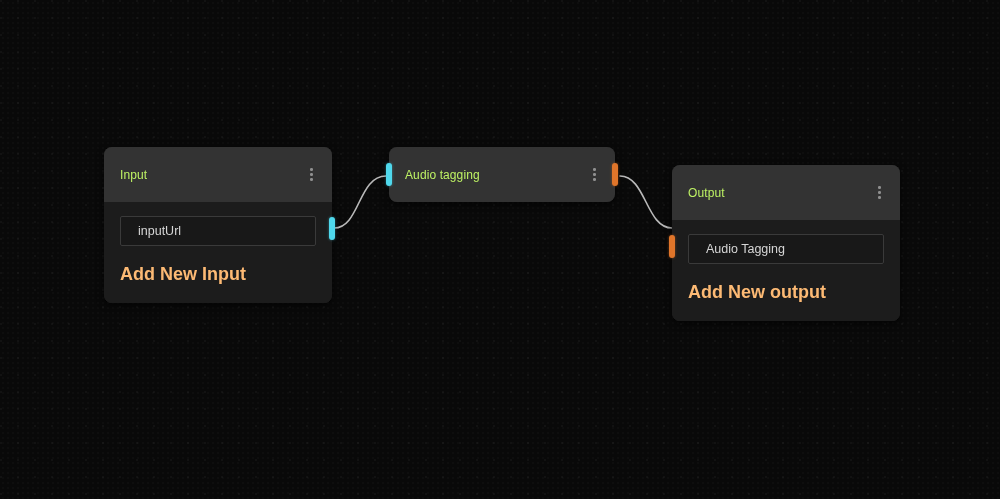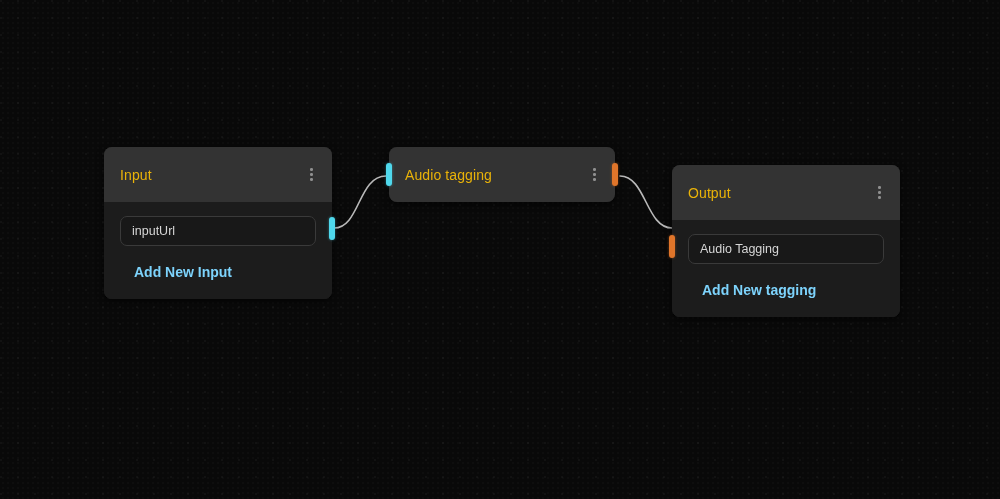--- a/index.html
+++ b/index.html
@@ -60,22 +60,22 @@
   .node-header {
     height: 55px;
     background: #333333;
     display: flex;
     align-items: center;
     justify-content: space-between;
     padding: 0 14px 0 16px;
     box-sizing: border-box;
   }
   .node-title {
-    color: #eab308;
-    font-size: 14px;
+    color: #bef264;
+    font-size: 12px;
     font-weight: 400;
     letter-spacing: 0.1px;
     white-space: nowrap;
   }
   .kebab {
     display: flex;
     flex-direction: column;
     gap: 2.5px;
     align-items: center;
     padding: 4px 5px;
@@ -90,35 +90,35 @@
     background: #c8c8c8;
   }
 
   .node-body {
     padding: 14px 16px 18px 16px;
     background: #1c1c1c;
   }
   .field {
     height: 30px;
     border: 1px solid #3a3a3a;
-    border-radius: 7px;
+    border-radius: 2px;
     background: #181818;
     display: flex;
     align-items: center;
-    padding: 0 11px;
+    padding: 0 17px;
     box-sizing: border-box;
     color: #d6d6d6;
     font-size: 12.5px;
     cursor: text;
   }
   .add-link {
     margin-top: 18px;
-    margin-left: 14px;
-    color: #7dd3fc;
-    font-size: 14px;
+    margin-left: 0;
+    color: #fdba74;
+    font-size: 18px;
     font-weight: 700;
     cursor: pointer;
     display: inline-block;
   }
 
   
   .port {
     position: absolute;
     width: 6px;
     height: 23px;
@@ -177,19 +177,19 @@
       <div class="node-header">
         <span class="node-title">Output</span>
         <span class="kebab">
           <i></i>
             <i></i>
             <i></i>
         </span>
       </div>
       <div class="node-body">
         <div class="field">Audio Tagging</div>
-        <span class="add-link">Add New tagging</span>
+        <span class="add-link">Add New output</span>
       </div>
     </div>
     <span class="port orange" style="left:-3px; top:70px;"></span>
   </div>
 
 </div>
 
 </body></html>

